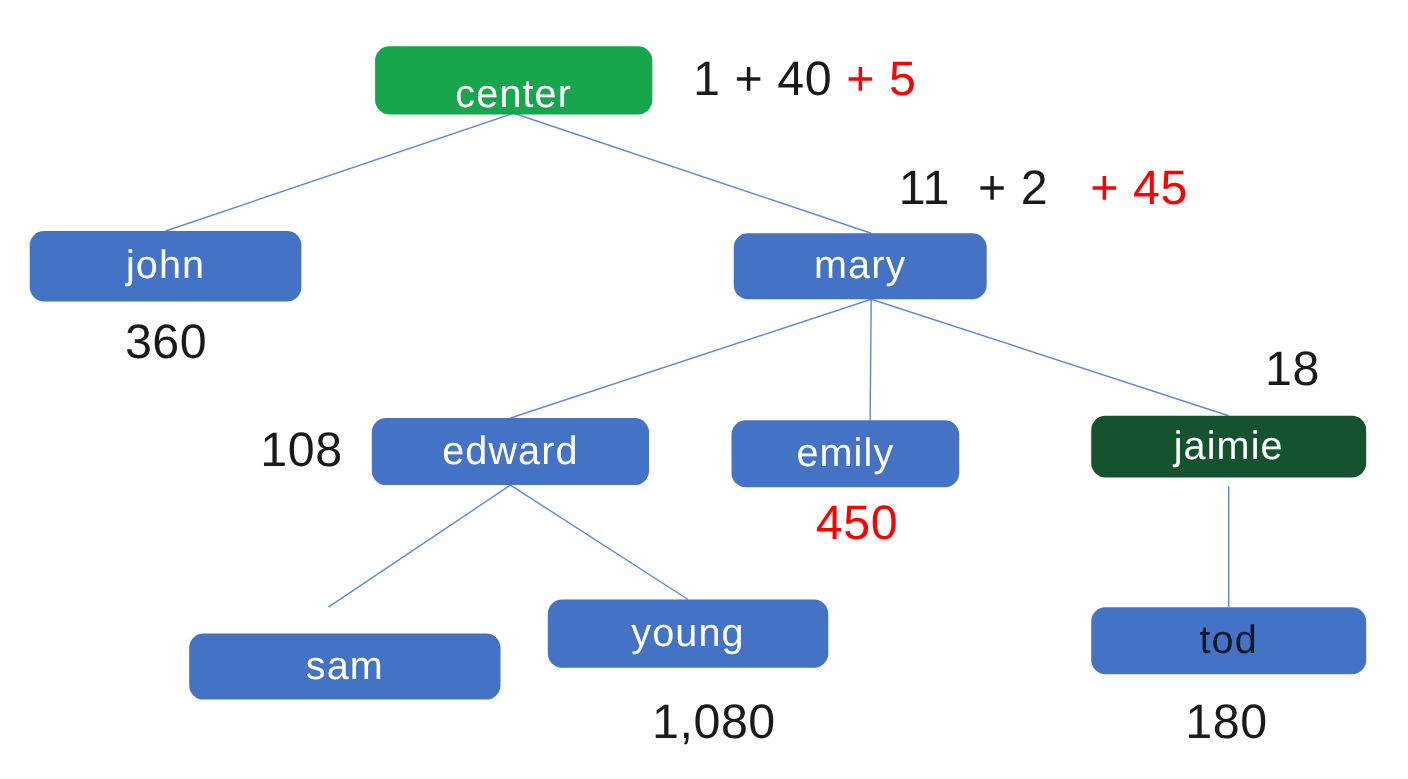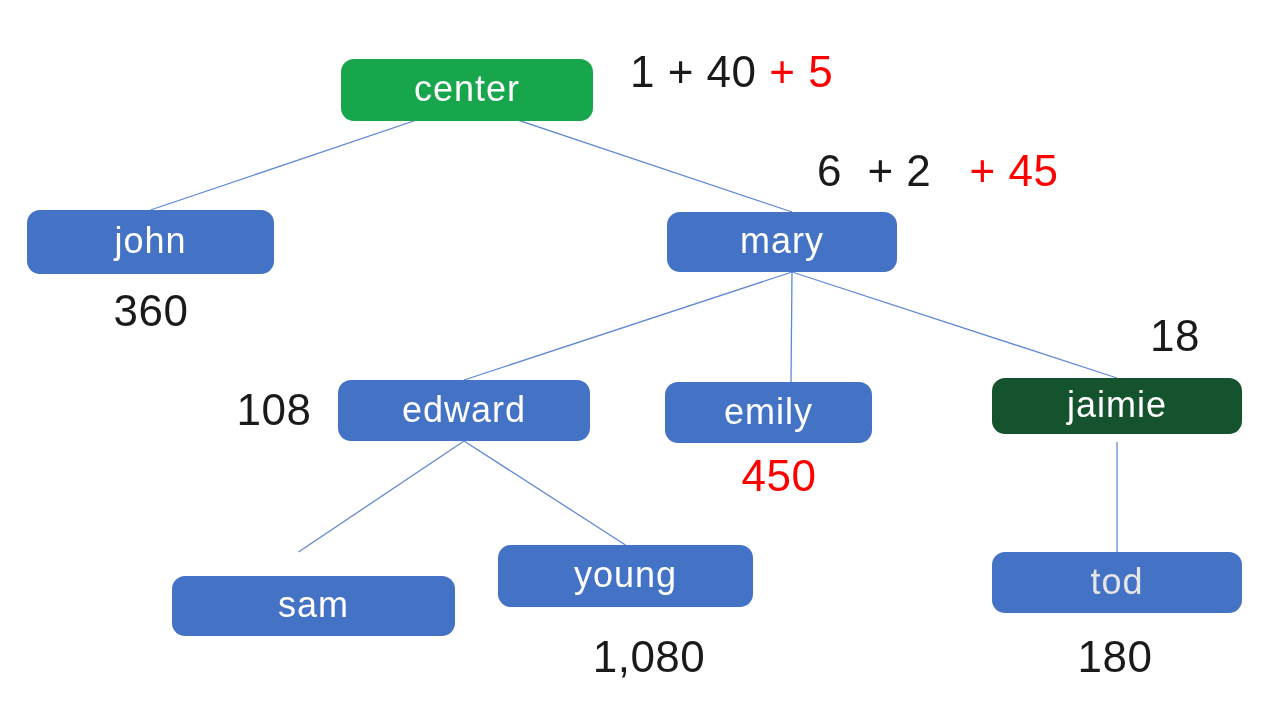--- a/index.html
+++ b/index.html
@@ -59,21 +59,21 @@
       <line x1="467" y1="103" x2="150.5" y2="210" stroke="#6089D4" stroke-width="1.3"></line>
       <line x1="467" y1="103" x2="792" y2="212" stroke="#6089D4" stroke-width="1.3"></line>
       <line x1="792" y1="272" x2="464" y2="380" stroke="#6089D4" stroke-width="1.3"></line>
       <line x1="792" y1="272" x2="791" y2="382" stroke="#6089D4" stroke-width="1.3"></line>
       <line x1="792" y1="272" x2="1117" y2="378" stroke="#6089D4" stroke-width="1.3"></line>
       <line x1="464" y1="441" x2="298.5" y2="552" stroke="#6089D4" stroke-width="1.3"></line>
       <line x1="464" y1="441" x2="625.5" y2="545" stroke="#6089D4" stroke-width="1.3"></line>
       <line x1="1117" y1="442" x2="1117" y2="552" stroke="#6089D4" stroke-width="1.3"></line>
     </svg>
   <div id="nodes">
-  <div class="node" style="left: 341px; top: 59px; width: 252px; height: 62px; background: rgb(23, 166, 75);">
+  <div class="node" style="left: 341px; top: 42px; width: 252px; height: 62px; background: rgb(23, 166, 75); align-items: flex-end;">
     <span class="node-label" style="color: rgb(255, 255, 255);">center</span>
   </div>
 
   <div class="node" style="left: 27px; top: 210px; width: 247px; height: 64px; background: rgb(68, 114, 196);">
     <span class="node-label" style="color: rgb(255, 255, 255);">john</span>
   </div>
 
   <div class="node" style="left: 667px; top: 212px; width: 230px; height: 60px; background: rgb(68, 114, 196);">
     <span class="node-label" style="color: rgb(255, 255, 255);">mary</span>
   </div>
@@ -92,27 +92,27 @@
 
   <div class="node" style="left: 172px; top: 576px; width: 283px; height: 60px; background: rgb(68, 114, 196);">
     <span class="node-label" style="color: rgb(255, 255, 255);">sam</span>
   </div>
 
   <div class="node" style="left: 498px; top: 545px; width: 255px; height: 62px; background: rgb(68, 114, 196);">
     <span class="node-label" style="color: rgb(255, 255, 255);">young</span>
   </div>
 
   <div class="node" style="left: 992px; top: 552px; width: 250px; height: 61px; background: rgb(68, 114, 196);">
-    <span class="node-label" style="color: #e5e5e5;">tod</span>
+    <span class="node-label" style="color: #0f172a;">tod</span>
   </div>
 </div>
   <div id="annotations">
   <div class="annotation anchor-left" style="left: 630px; top: 72px;"><span class="part-dark">1 + 40</span><span class="part-red"> + 5</span></div>
 
-  <div class="annotation anchor-left" style="left: 817px; top: 171px;"><span class="part-dark">6  + 2</span><span class="part-red">   + 45</span></div>
+  <div class="annotation anchor-left" style="left: 817px; top: 171px;"><span class="part-dark">11  + 2</span><span class="part-red">   + 45</span></div>
 
   <div class="annotation anchor-center" style="left: 151px; top: 311px;"><span class="part-dark">360</span></div>
 
   <div class="annotation anchor-center" style="left: 274px; top: 410px;"><span class="part-dark">108</span></div>
 
   <div class="annotation anchor-center" style="left: 779px; top: 476px;"><span class="part-red">450</span></div>
 
   <div class="annotation anchor-center" style="left: 1175px; top: 336px; text-align: right;"><span class="part-dark">18</span></div>
 
   <div class="annotation anchor-center" style="left: 649px; top: 657px;"><span class="part-dark">1,080</span></div>

